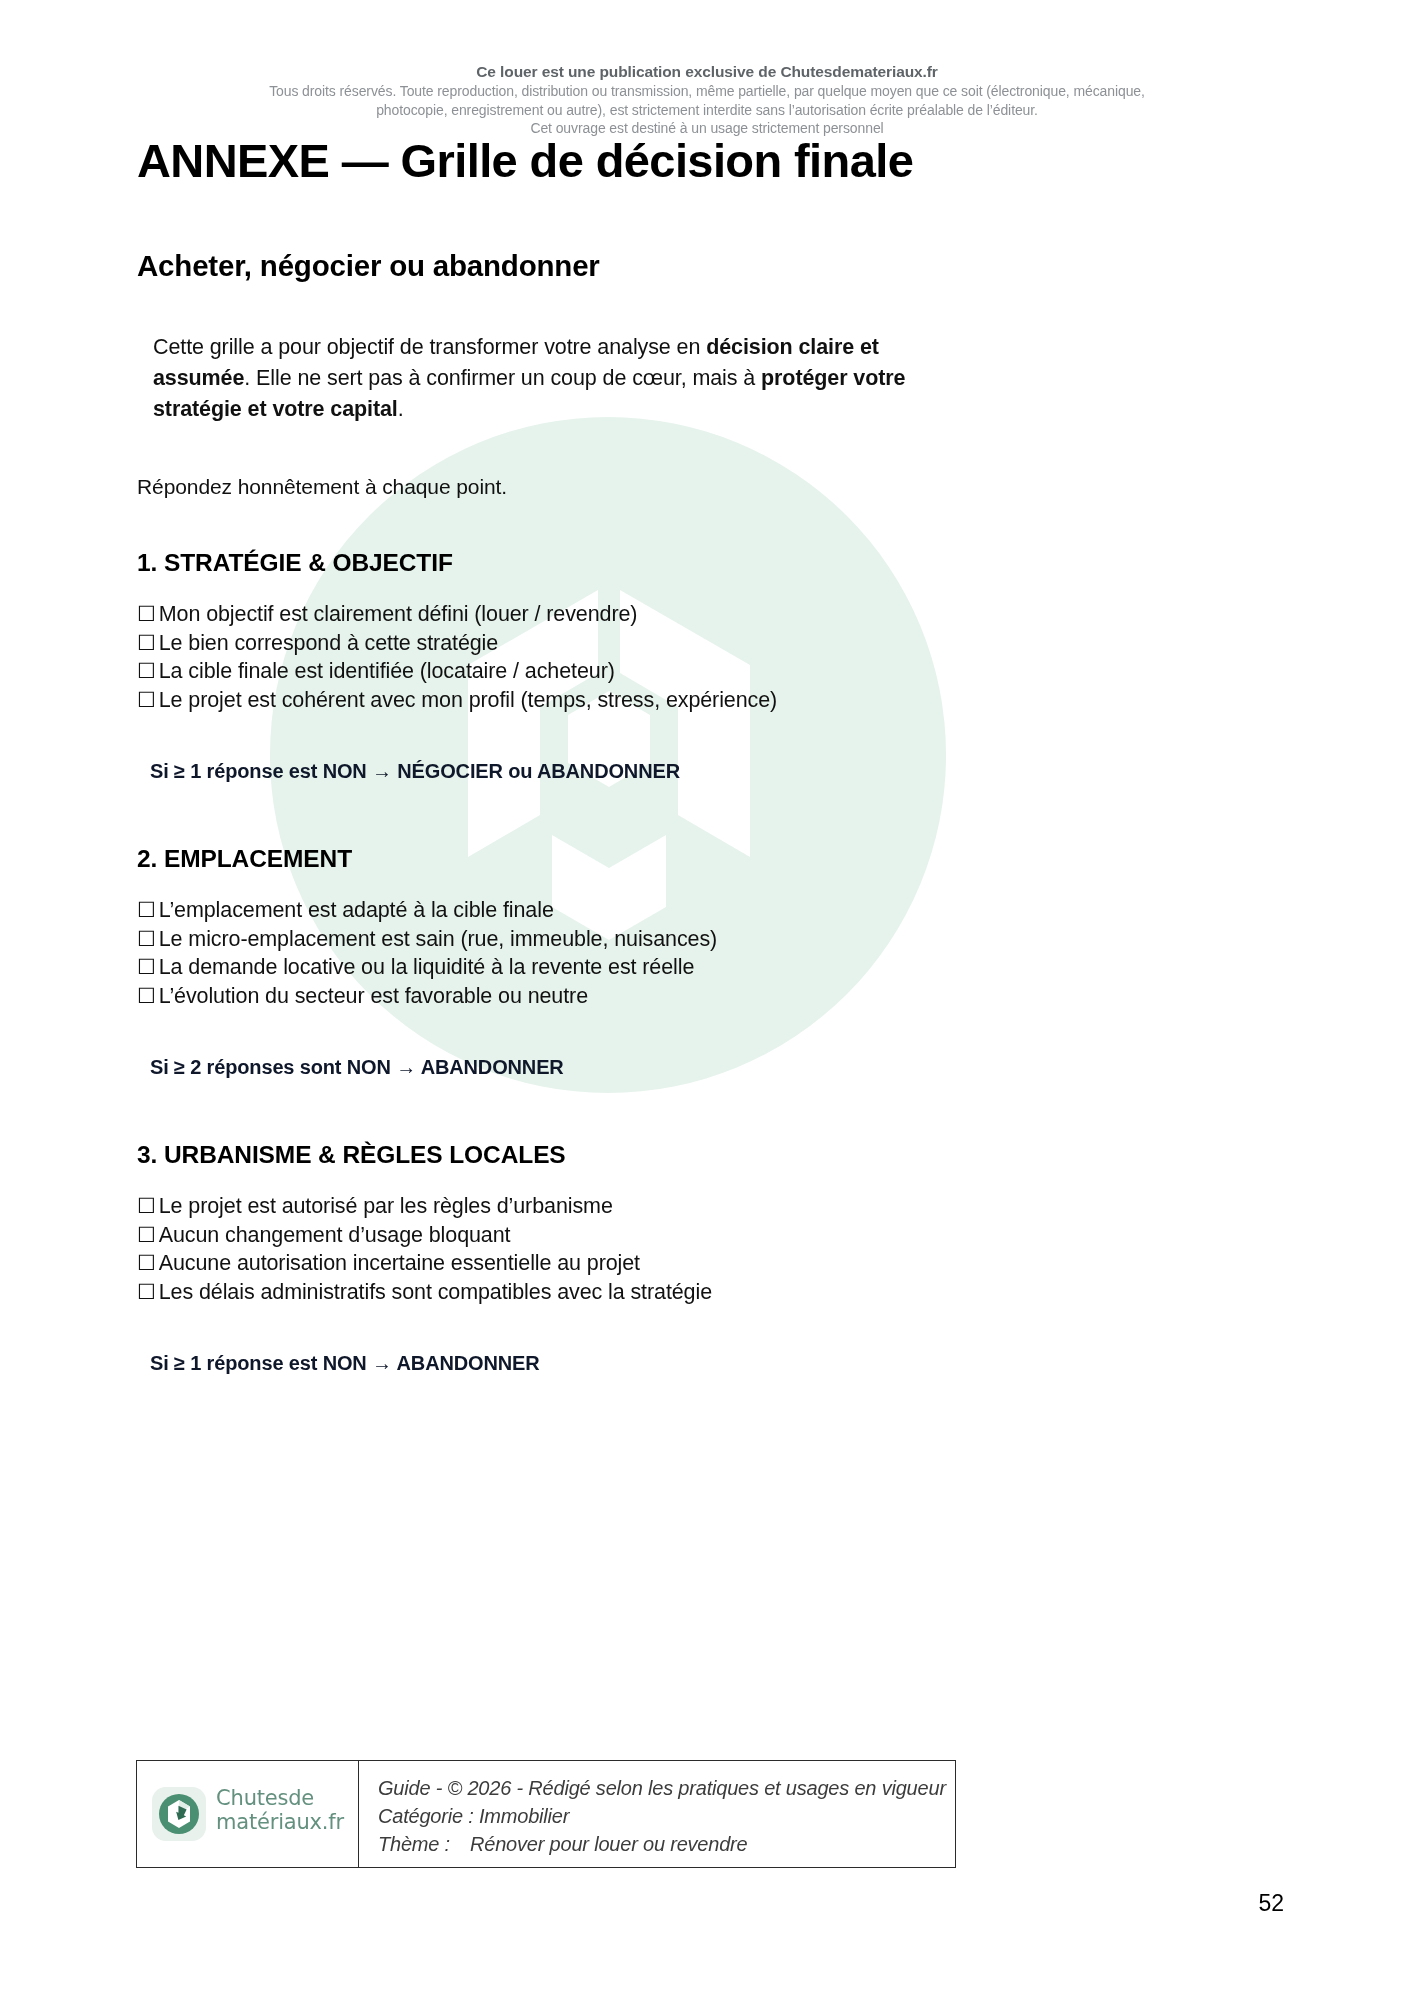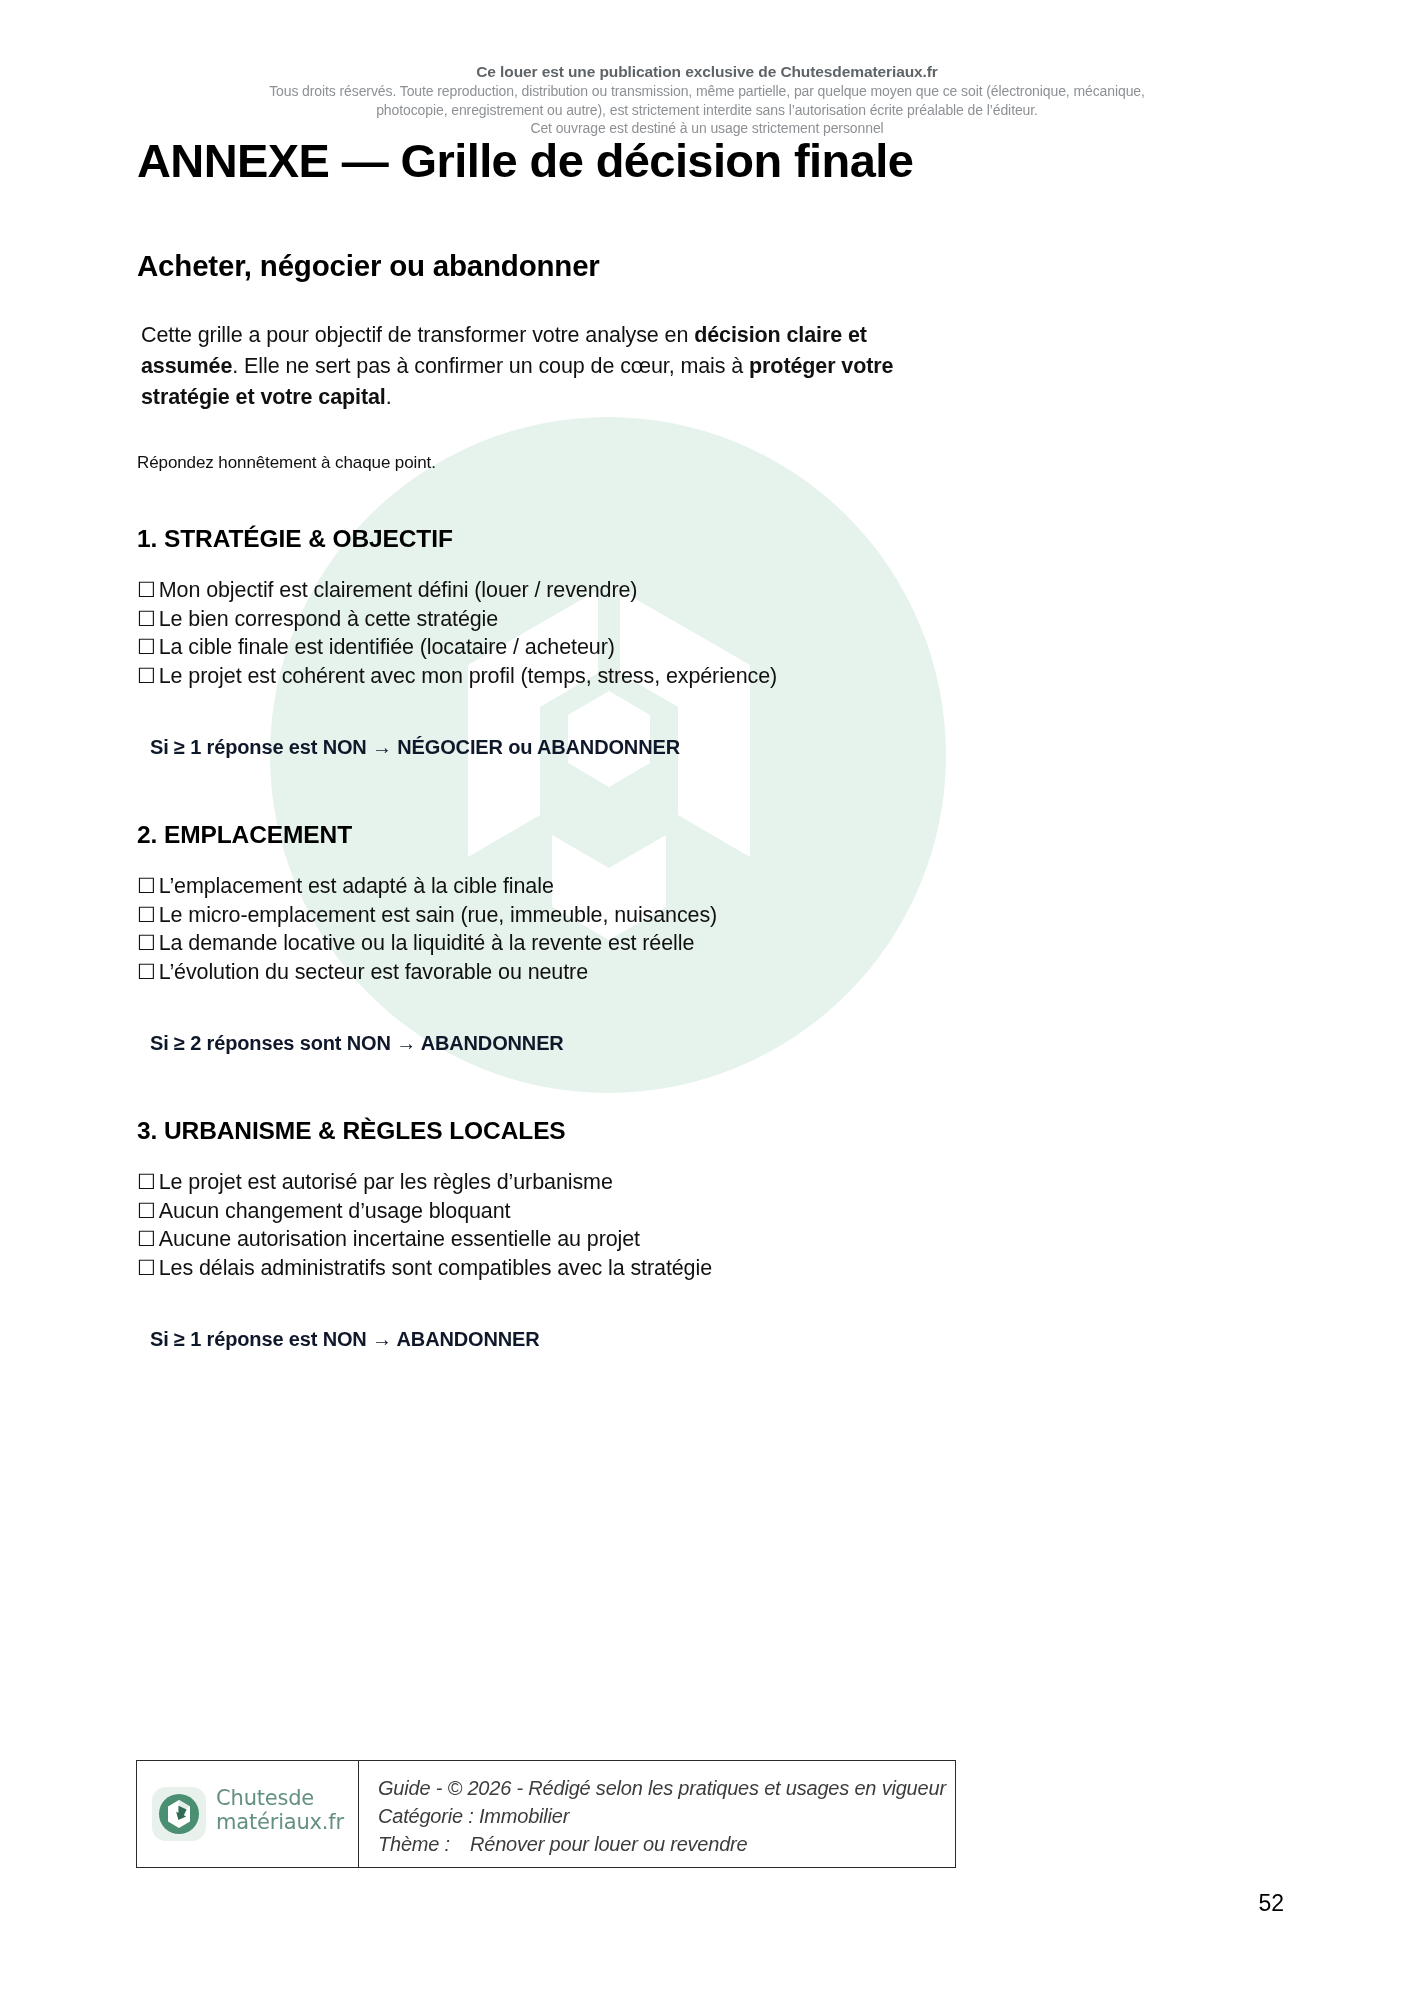--- a/index.html
+++ b/index.html
@@ -76,34 +76,34 @@
     margin: 0;
     padding-top: 58px;
     font-size: 29.5px;
     font-weight: bold;
     letter-spacing: -0.2px;
     line-height: 36px;
     color: #000;
   }
 
   .para {
-    margin: 4px;
+    margin: 16px;
     padding-top: 32px;
     font-size: 21.5px;
     line-height: 31px;
     color: #111;
     max-width: 810px;
     letter-spacing: -0.1px;
   }
   .para b { font-weight: bold; }
 
   .para-single {
     margin: 0;
     padding-top: 30px;
-    font-size: 17px;
+    font-size: 21px;
     line-height: 31px;
     color: #111;
     letter-spacing: -0.1px;
   }
 
   h3.section-head {
     margin: 0;
     padding-top: 46px;
     font-size: 24.5px;
     font-weight: bold;

